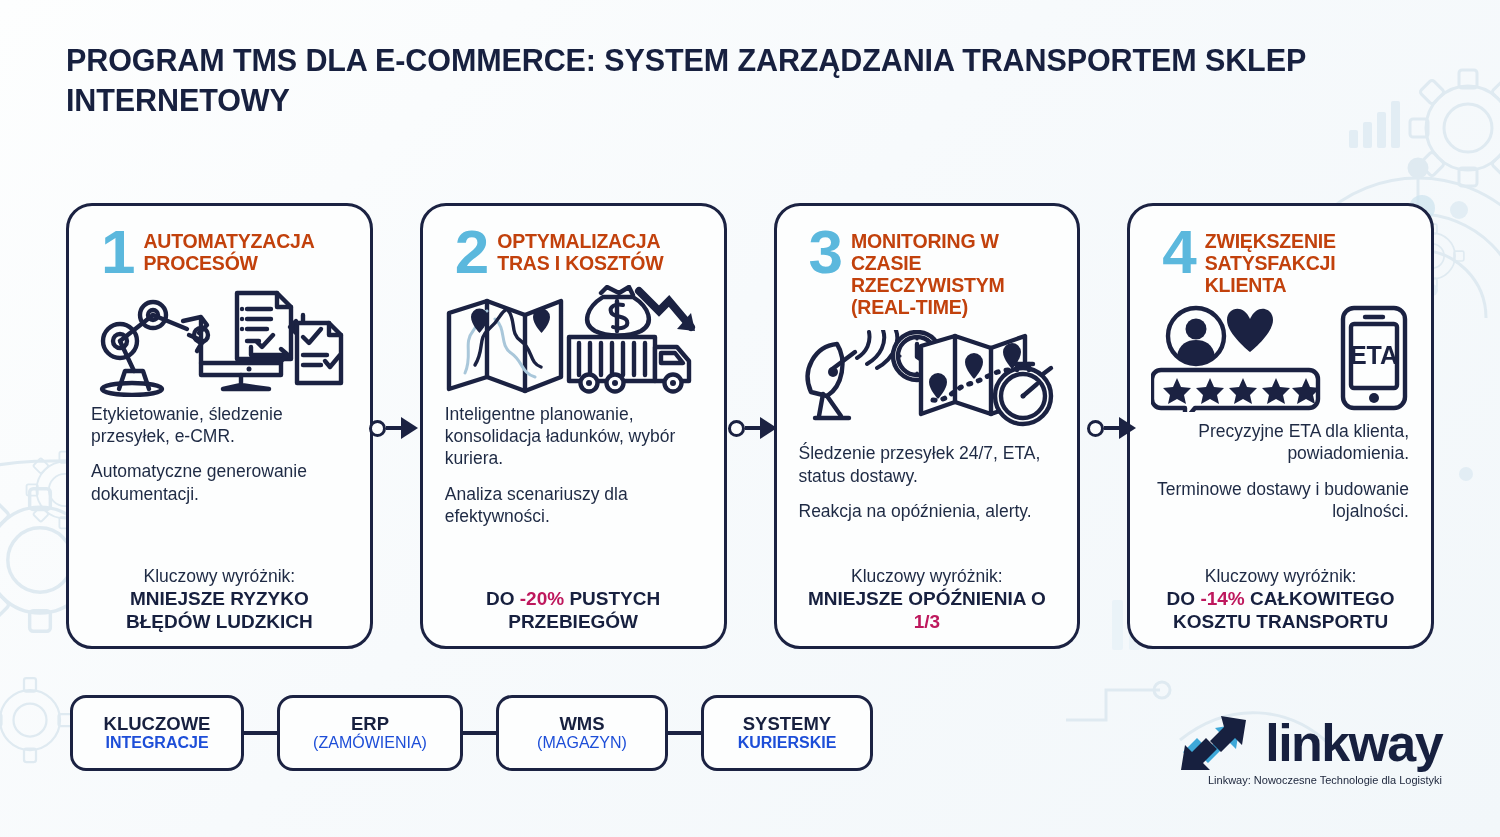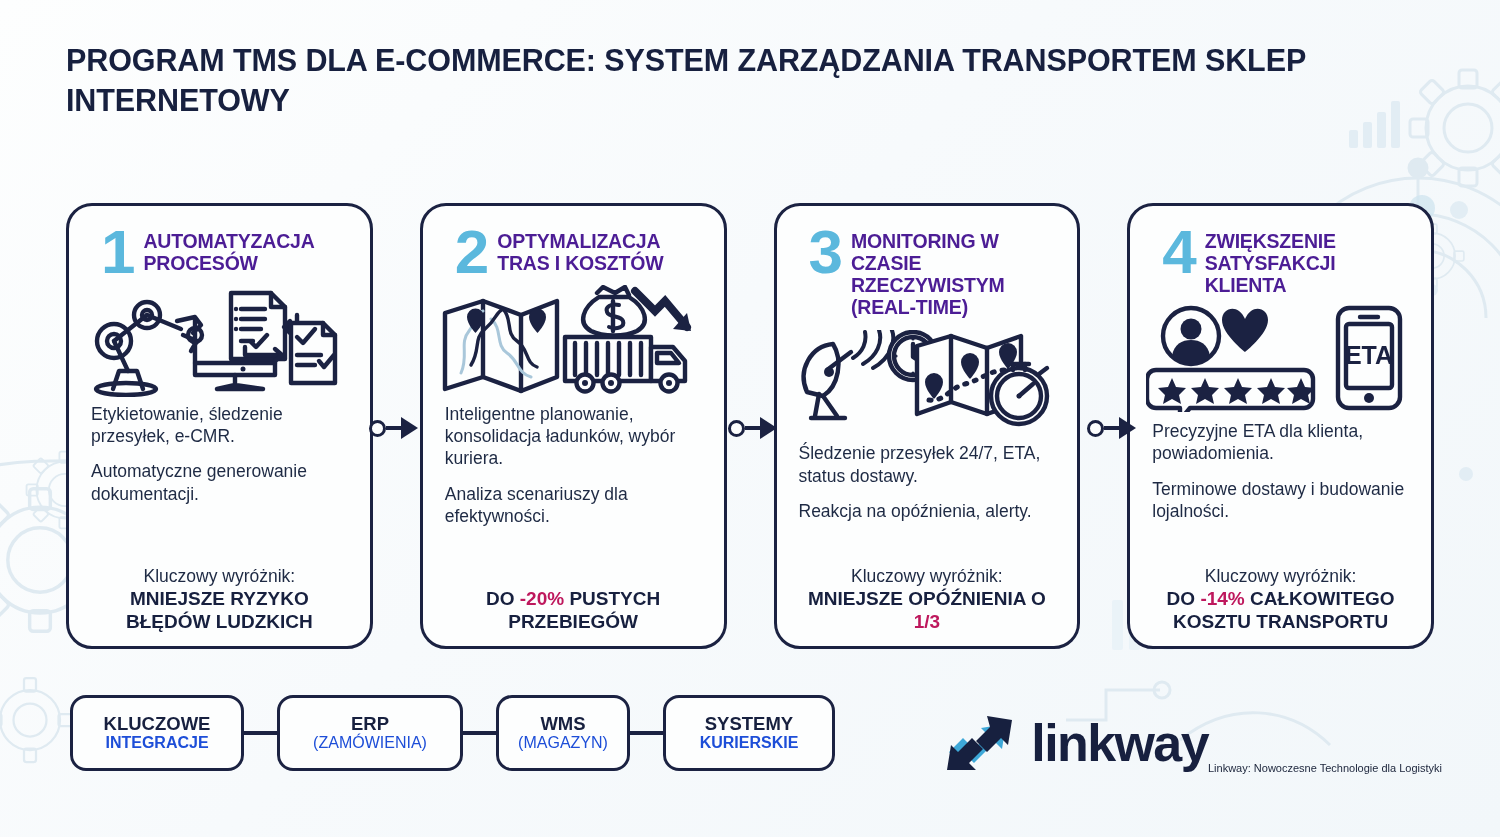--- a/index.html
+++ b/index.html
@@ -53,48 +53,48 @@
   }
   .card + .card { margin-left: 47px; }
 
   .card-head { display: flex; align-items: flex-start; width: 100%; gap: 8px; padding-left: 16px; }
   .card-num {
     font-size: 62px; font-weight: 700; line-height: 0.85;
     color: #5bb8dd; flex: 0 0 auto; margin-top: 2px;
   }
   .card-title {
     font-size: 19.5px; font-weight: 700; line-height: 1.13;
-    color: #4c1d95; text-transform: uppercase; padding-top: 6px;
+    color: #c2410c; text-transform: uppercase; padding-top: 6px;
     letter-spacing: -0.2px;
   }
 
   .card-icon {
     height: 112px; width: 100%;
-    display: flex; align-items: center; 
+    display: flex; align-items: center; justify-content: center;
     margin-top: 6px;
   }
 
   .card-body {
     width: 100%; padding: 0 6px; margin-top: 6px;
     display: flex; flex-direction: column; flex: 1;
   }
   .card-line {
     font-size: 17.5px; line-height: 1.28; color: #1e2a44;
     margin-bottom: 13px;
   }
   .kicker {
     font-size: 17.5px; color: #1e2a44; text-align: center;
     line-height: 1.25; margin-bottom: 1px;
   }
   .highlight {
     font-size: 19px; font-weight: 700; color: #17203f;
     text-align: center; line-height: 1.2; text-transform: uppercase;
   }
   .highlight .accent { color: #be185d; }
-  .card-body.center .card-line { text-align: left; }
+  .card-body.center .card-line { text-align: right; }
   .push { margin-top: auto; }
 
   
   .conn {
     position: absolute; top: 417px; height: 22px;
     display: flex; align-items: center;
     z-index: 5;
   }
   .conn .dot {
     width: 17px; height: 17px; border-radius: 50%;
@@ -127,21 +127,21 @@
 
   
   .footnote {
     position: absolute; left: 62px; top: 790px;
     font-size: 16.5px; color: #20293f;
   }
 
   
   .logo-wrap {
     position: absolute; right: 58px; top: 712px;
-    display: flex; flex-direction: row; align-items: flex-end;
+    display: flex; flex-direction: column; align-items: flex-end;
   }
   .logo-row { display: flex; align-items: center; gap: 10px; }
   .logo-text {
     font-size: 52px; font-weight: 700; color: #17203f;
     letter-spacing: -1.6px; line-height: 1;
   }
   .logo-caption {
     margin-top: 0; font-size: 11px; color: #20293f;
   }
 </style>
@@ -468,21 +468,21 @@
     <div class="int-box" style="width:174px">
       <div class="int-l1">KLUCZOWE</div>
       <div class="int-l2 bold">INTEGRACJE</div>
     </div>
     <div class="int-link"></div>
     <div class="int-box" style="width:186px">
       <div class="int-l1">ERP</div>
       <div class="int-l2">(ZAMÓWIENIA)</div>
     </div>
     <div class="int-link"></div>
-    <div class="int-box" style="width:134px">
+    <div class="int-box" style="width:172px">
       <div class="int-l1">WMS</div>
       <div class="int-l2">(MAGAZYN)</div>
     </div>
     <div class="int-link"></div>
     <div class="int-box" style="width:172px">
       <div class="int-l1">SYSTEMY</div>
       <div class="int-l2 bold">KURIERSKIE</div>
     </div>
   </div>
 

